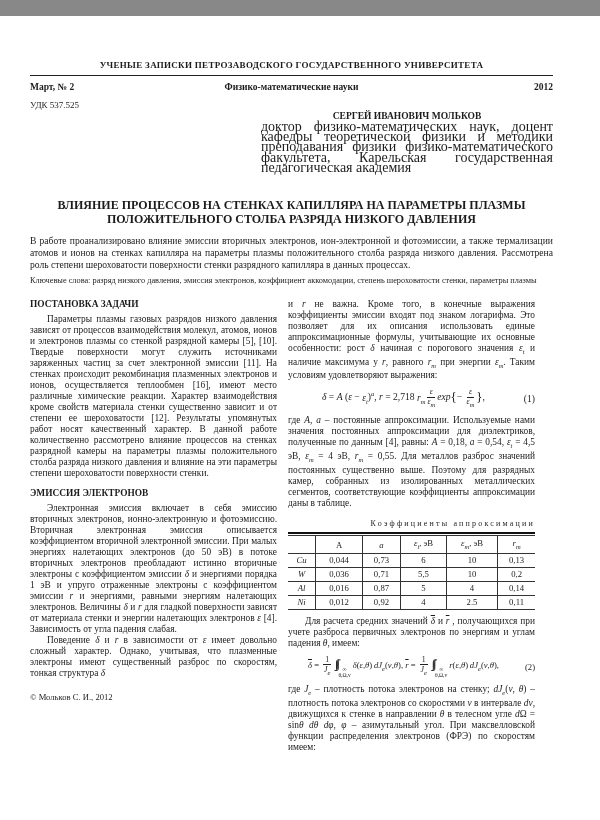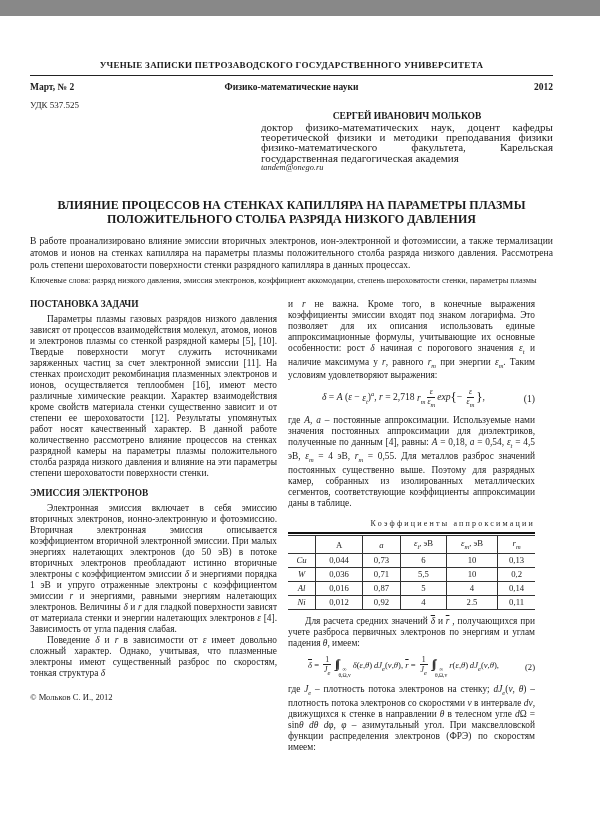--- a/index.html
+++ b/index.html
@@ -9,21 +9,21 @@
     position:relative; box-sizing:border-box; padding:44px 47px 0 30px;
     overflow:hidden; margin:16px auto;
   }
   .jtitle { text-align:center; font-weight:bold; font-size:9px; letter-spacing:.3px; }
   .rule { border-top:1.2px solid #222; margin-top:5px; }
   .meta { position:relative; display:flex; justify-content:space-between; font-weight:bold; font-size:9.5px; margin-top:6px; }
   .meta-center { position:absolute; left:50%; transform:translateX(-50%); }
   .udk { font-size:9px; margin-top:8px; }
   .author { margin-left:auto; width:292px; margin-top:1px; }
   .aname { font-weight:bold; font-size:9.5px; text-align:center; }
-  .aaff { font-size:11px; line-height:10.2px; text-align:justify; margin-top:1px; }
+  .aaff { font-size:14px; line-height:10.2px; text-align:justify; margin-top:1px; }
   .amail { font-style:italic; font-size:8.4px; line-height:10.2px; }
   .title { text-align:center; font-weight:bold; font-size:12px; line-height:14px; margin:25px 0 0 0; }
   .abstract { font-size:9.6px; line-height:12.2px; text-align:justify; margin:9px 0 0 0; hyphens:auto; }
   .keywords { font-size:8.3px; line-height:10px; text-align:justify; margin:4px 0 0 0; }
   .columns { display:flex; gap:11px; margin-top:13px; }
   .col { width:247px; font-size:9.4px; line-height:11px; text-align:justify; hyphens:auto; }
   .col p { margin:0; text-indent:17px; }
   .col p.noind { text-indent:0; }
   .sec { font-weight:bold; font-size:9.4px; margin:0 0 4px 0; text-align:left; }
   .sec2 { margin-top:9px; }
@@ -58,21 +58,20 @@
     <span>Март, № 2</span>
     <span class="meta-center">Физико-математические науки</span>
     <span>2012</span>
   </div>
 
   <div class="udk">УДК 537.525</div>
 
   <div class="author">
     <div class="aname">СЕРГЕЙ ИВАНОВИЧ МОЛЬКОВ</div>
     <div class="aaff">доктор физико-математических наук, доцент кафедры теоретической физики и методики преподавания физики физико-математического факультета, Карельская государственная педагогическая академия</div>
-    <div class="amail">tandem@onego.ru</div>
   </div>
 
   <h1 class="title">ВЛИЯНИЕ ПРОЦЕССОВ НА СТЕНКАХ КАПИЛЛЯРА НА ПАРАМЕТРЫ ПЛАЗМЫ ПОЛОЖИТЕЛЬНОГО СТОЛБА РАЗРЯДА НИЗКОГО ДАВЛЕНИЯ</h1>
 
   <p class="abstract">В работе проанализировано влияние эмиссии вторичных электронов, ион-электронной и фотоэмиссии, а также термализации атомов и ионов на стенках капилляра на параметры плазмы положительного столба разряда низкого давления. Рассмотрена роль степени шероховатости поверхности стенки разрядного капилляра в данных процессах.</p>
   <p class="keywords">Ключевые слова: разряд низкого давления, эмиссия электронов, коэффициент аккомодации, степень шероховатости стенки, параметры плазмы</p>
 
   <div class="columns">
 
     <div class="col">

